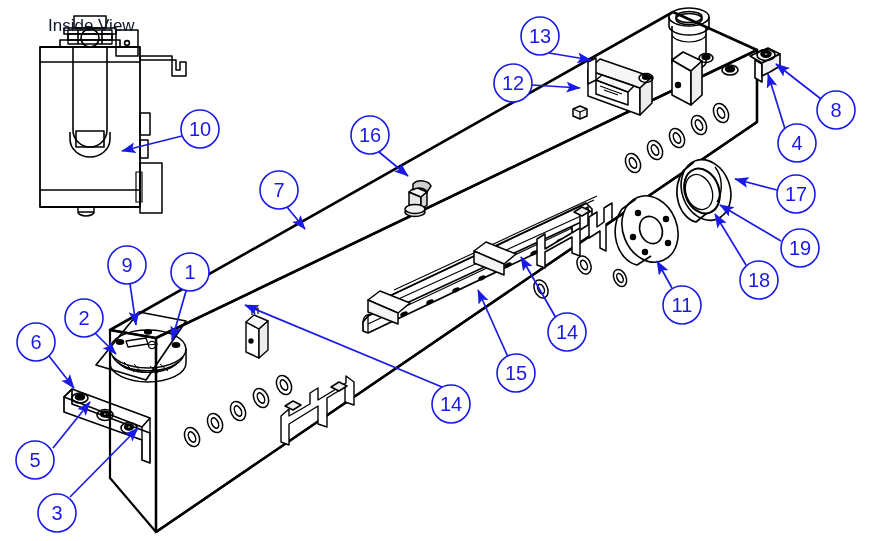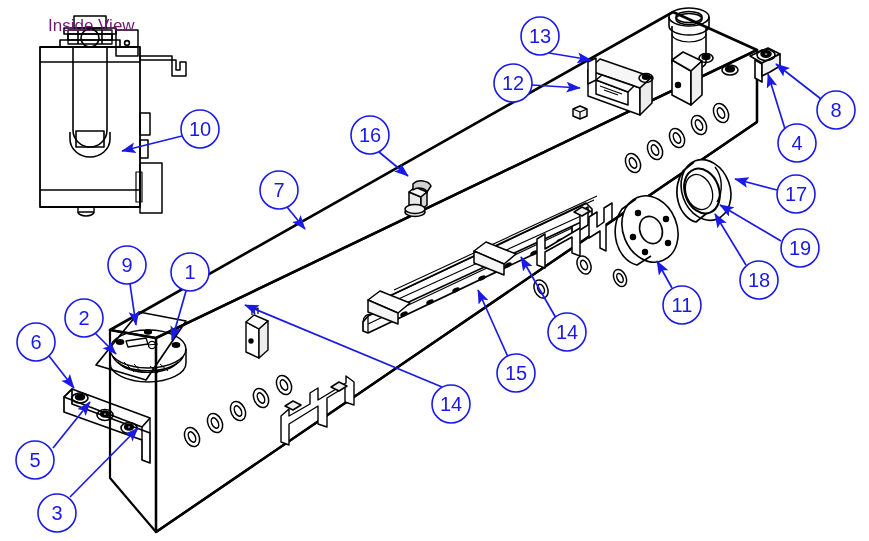--- a/index.html
+++ b/index.html
@@ -17,21 +17,21 @@
     background: #ffffff;
     overflow: hidden;
   }
   #page svg {
     position: absolute;
     left: 0;
     top: 0;
   }
   .view-label {
     position: absolute;
-    color: #701a75;
+    color: #0f172a;
     font-size: 17px;
     font-family: "Liberation Sans", sans-serif;
     white-space: nowrap;
   }
 </style>
 </head>
 <body>
 
 <div id="page">
 

